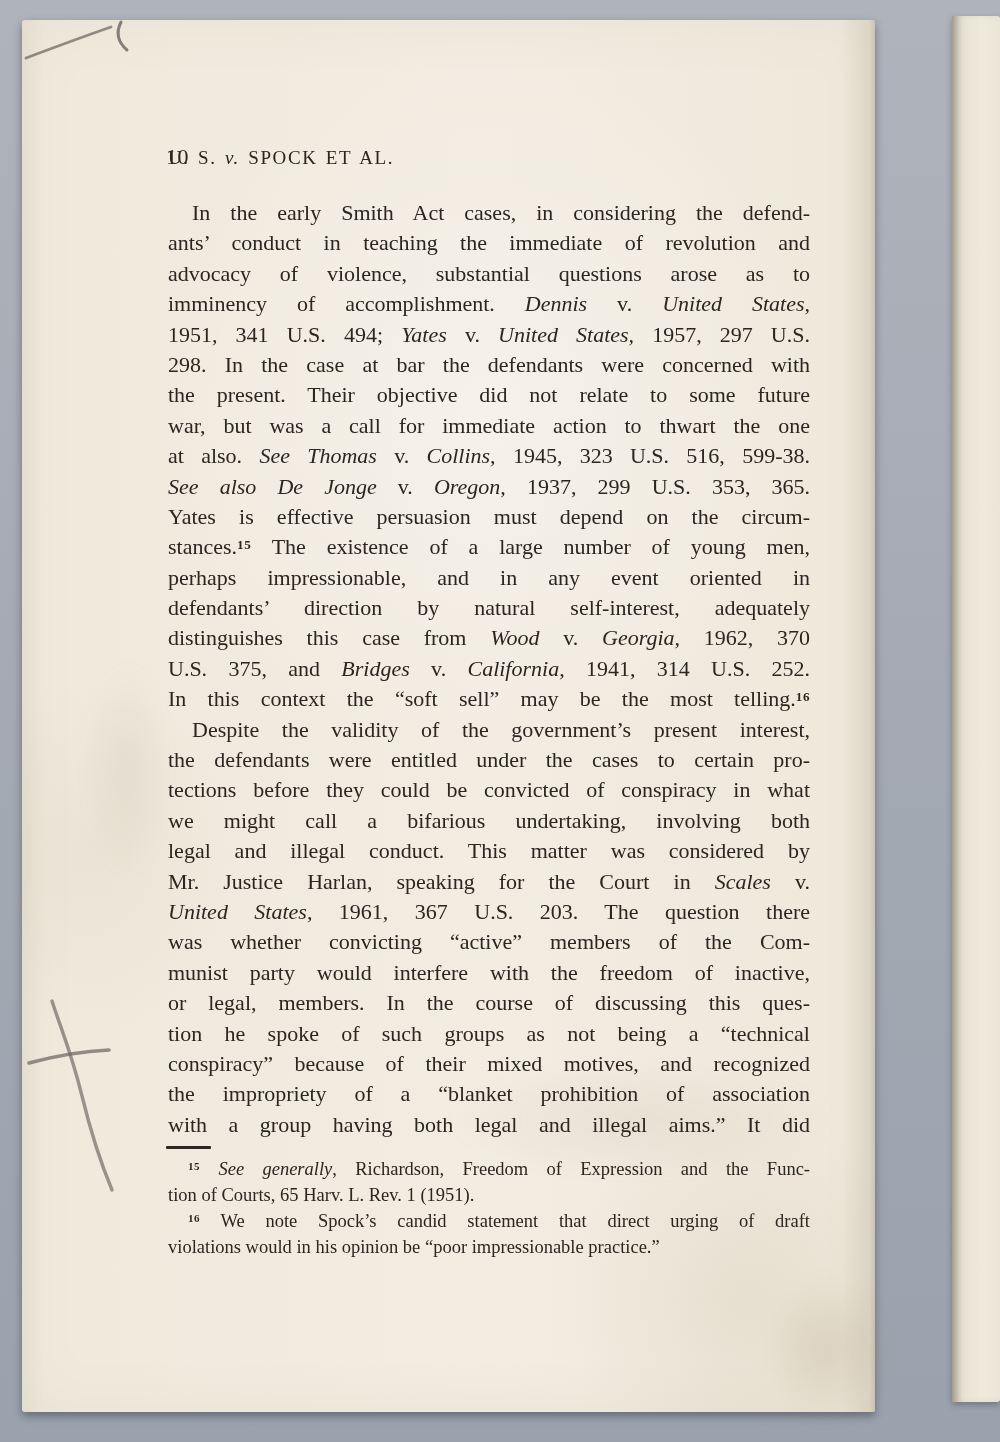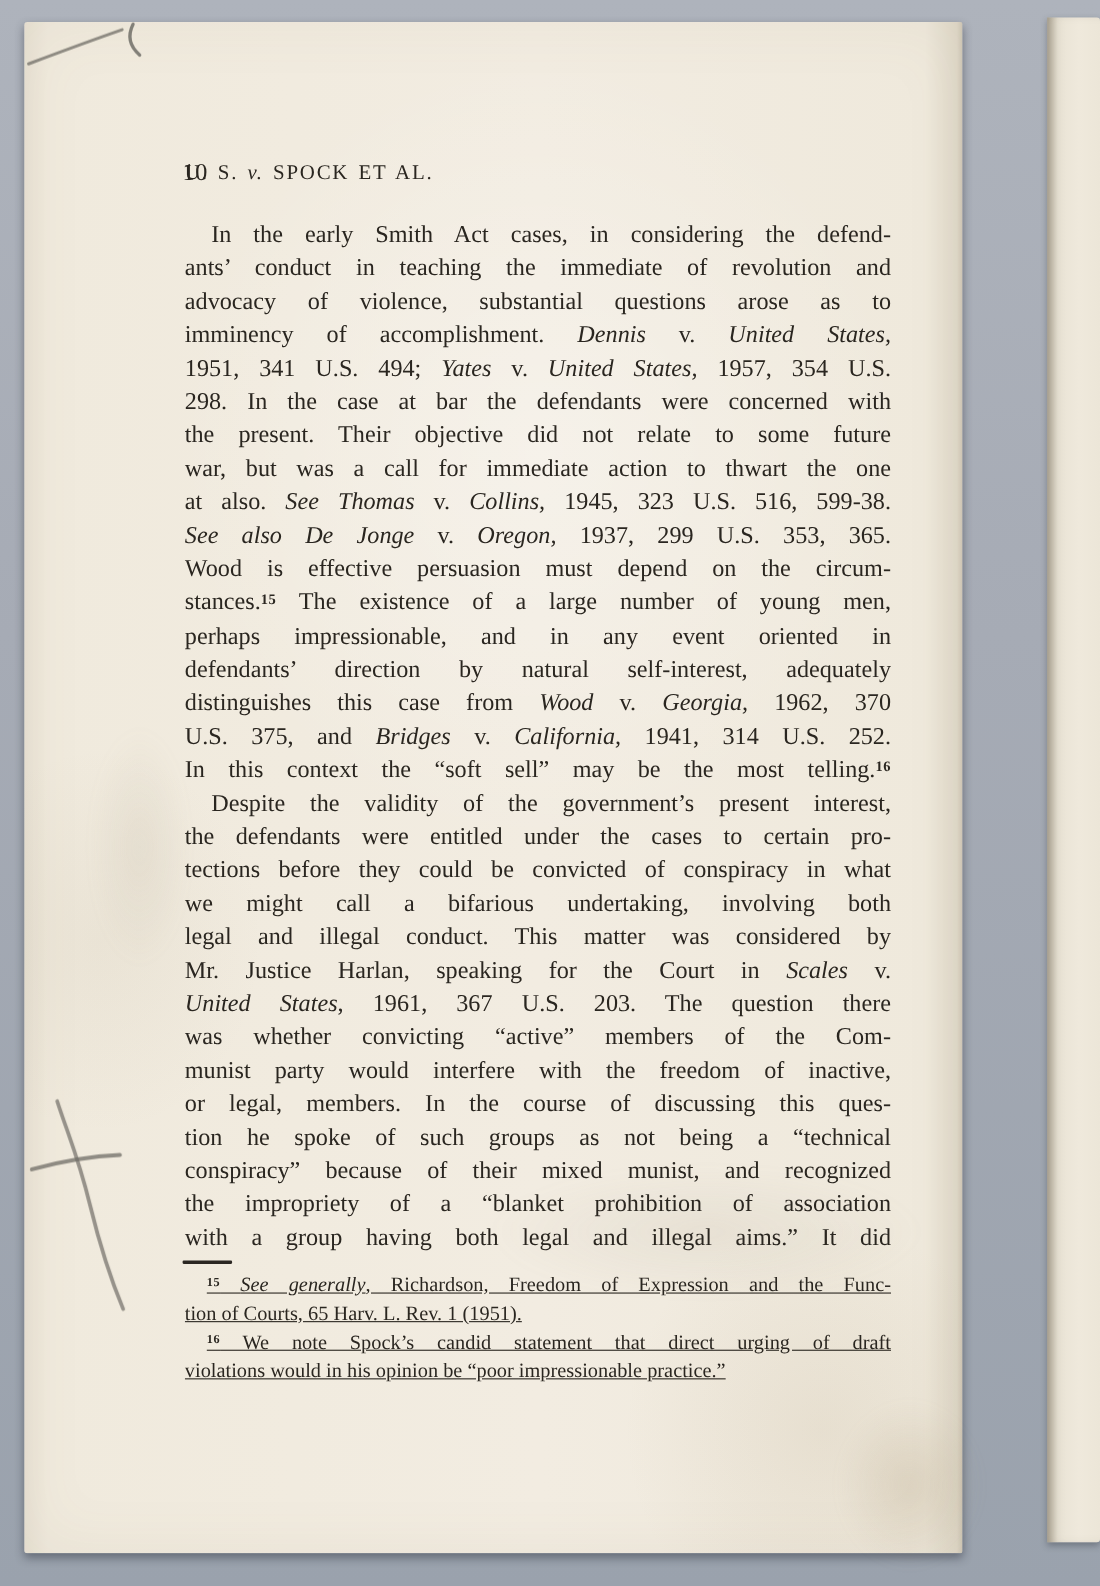--- a/index.html
+++ b/index.html
@@ -96,21 +96,20 @@
     position: absolute;
     left: 144px; top: 1126px;
     width: 45px; height: 3px;
     background: #2b2722;
     border-radius: 1px;
   }
   .footnotes {
     position: absolute;
     left: 146px; top: 1136px;
     width: 642px;
-    text-decoration: underline;
   }
   .fline {
     height: 26px; line-height: 26px;
     font-size: 18.5px;
     text-align: justify;
     -moz-text-align-last: justify;
     text-align-last: justify;
     overflow: hidden;
   }
   .fline.indent { padding-left: 20px; }
@@ -138,45 +137,45 @@
     <div class="page-header">
       <span class="page-number">10</span>
       <span class="running-head"><span>U. S. </span><span class="it">v.</span><span> SPOCK ET AL.</span></span>
     </div>
 
     <div class="body-text">
         <div class="line indent"><span>In the early Smith Act cases, in considering the defend-</span></div>
         <div class="line"><span>ants’ conduct in teaching the immediate of revolution and</span></div>
         <div class="line"><span>advocacy of violence, substantial questions arose as to</span></div>
         <div class="line"><span>imminency of accomplishment. </span><span class="it">Dennis</span><span> v. </span><span class="it">United States,</span></div>
-        <div class="line"><span>1951, 341 U.S. 494; </span><span class="it">Yates</span><span> v. </span><span class="it">United States,</span><span> 1957, 354 U.S.</span></div>
+        <div class="line"><span>1951, 341 U.S. 494; </span><span class="it">Yates</span><span> v. </span><span class="it">United States,</span><span> 1957, 297 U.S.</span></div>
         <div class="line"><span>298. In the case at bar the defendants were concerned with</span></div>
         <div class="line"><span>the present. Their objective did not relate to some future</span></div>
         <div class="line"><span>war, but was a call for immediate action to thwart the one</span></div>
         <div class="line"><span>at also. </span><span class="it">See Thomas</span><span> v. </span><span class="it">Collins,</span><span> 1945, 323 U.S. 516, 599-38.</span></div>
         <div class="line"><span class="it">See also De Jonge</span><span> v. </span><span class="it">Oregon,</span><span> 1937, 299 U.S. 353, 365.</span></div>
-        <div class="line"><span>Wood is effective persuasion must depend on the circum-</span></div>
+        <div class="line"><span>Yates is effective persuasion must depend on the circum-</span></div>
         <div class="line"><span>stances.</span><sup>15</sup><span> The existence of a large number of young men,</span></div>
         <div class="line"><span>perhaps impressionable, and in any event oriented in</span></div>
         <div class="line"><span>defendants’ direction by natural self-interest, adequately</span></div>
         <div class="line"><span>distinguishes this case from </span><span class="it">Wood</span><span> v. </span><span class="it">Georgia,</span><span> 1962, 370</span></div>
         <div class="line"><span>U.S. 375, and </span><span class="it">Bridges</span><span> v. </span><span class="it">California,</span><span> 1941, 314 U.S. 252.</span></div>
         <div class="line"><span>In this context the “soft sell” may be the most telling.</span><sup>16</sup></div>
         <div class="line indent"><span>Despite the validity of the government’s present interest,</span></div>
         <div class="line"><span>the defendants were entitled under the cases to certain pro-</span></div>
         <div class="line"><span>tections before they could be convicted of conspiracy in what</span></div>
         <div class="line"><span>we might call a bifarious undertaking, involving both</span></div>
         <div class="line"><span>legal and illegal conduct. This matter was considered by</span></div>
         <div class="line"><span>Mr. Justice Harlan, speaking for the Court in </span><span class="it">Scales</span><span> v.</span></div>
         <div class="line"><span class="it">United States</span><span>, 1961, 367 U.S. 203. The question there</span></div>
         <div class="line"><span>was whether convicting “active” members of the Com-</span></div>
         <div class="line"><span>munist party would interfere with the freedom of inactive,</span></div>
         <div class="line"><span>or legal, members. In the course of discussing this ques-</span></div>
         <div class="line"><span>tion he spoke of such groups as not being a “technical</span></div>
-        <div class="line"><span>conspiracy” because of their mixed munist, and recognized</span></div>
+        <div class="line"><span>conspiracy” because of their mixed motives, and recognized</span></div>
         <div class="line"><span>the impropriety of a “blanket prohibition of association</span></div>
         <div class="line"><span>with a group having both legal and illegal aims.” It did</span></div>
       </div>
 
     <div class="footnote-rule"></div>
     <div class="footnotes">
         <div class="fline indent"><sup>15</sup><span> </span><span class="it">See generally</span><span>, Richardson, Freedom of Expression and the Func-</span></div>
         <div class="fline last"><span>tion of Courts, 65 Harv. L. Rev. 1 (1951).</span></div>
         <div class="fline indent"><sup>16</sup><span> We note Spock’s candid statement that direct urging of draft</span></div>
         <div class="fline last"><span>violations would in his opinion be “poor impressionable practice.”</span></div>

